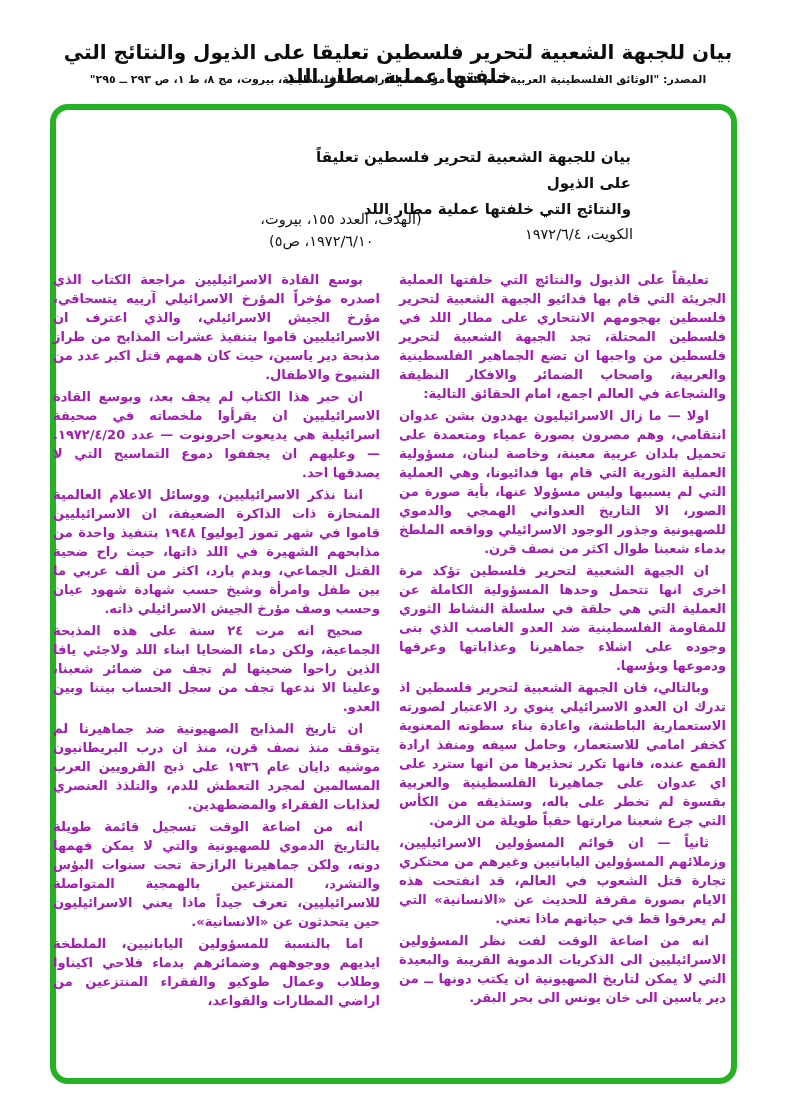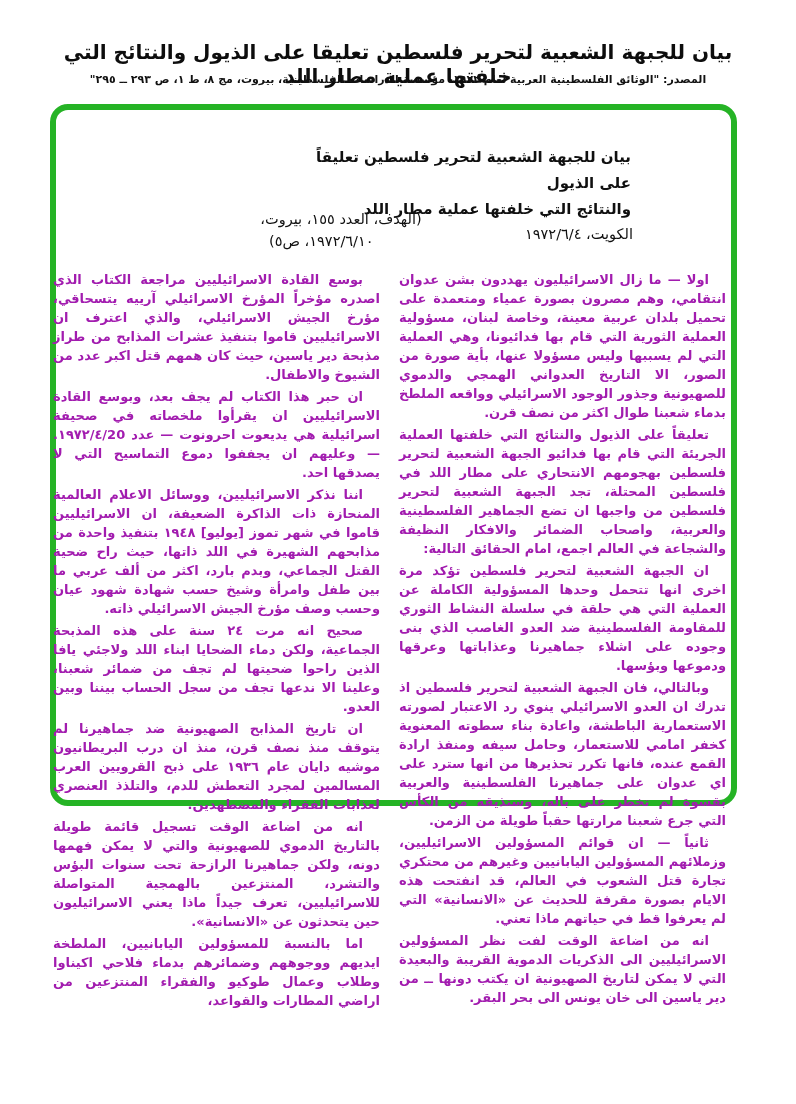--- a/index.html
+++ b/index.html
@@ -18,21 +18,21 @@
     color:#0d0d0d;
   }
   .header-source {
     position:absolute; top:72px; left:20px; right:20px;
     direction:rtl; text-align:center;
     font-weight:bold; font-size:11px; line-height:16px;
     color:#121212;
   }
   .doc-frame {
     position:absolute; left:50px; top:104px;
-    width:687px; height:702px;
+    width:687px; height:980px;
     border:6px solid #25b325;
     border-radius:18px;
     background:#ffffff;
     box-sizing:border-box;
   }
   .doc-title {
     position:absolute; top:34px; right:100px; width:335px;
     direction:rtl; text-align:right;
     font-weight:bold; font-size:15px; line-height:26px;
     color:#101010;
@@ -76,22 +76,22 @@
   <div class="doc-dateline">
     <span class="dl-place">الكويت، ١٩٧٢/٦/٤</span>
     <span class="dl-ref">
       <span class="dl-ref-line1" style="display:block">(الهدف، العدد ١٥٥، بيروت،</span>
       <span class="dl-ref-line2" style="display:block">١٩٧٢/٦/١٠، ص٥)</span>
     </span>
   </div>
 
   <div class="doc-body">
     <div class="col">
+      <p>تعليقاً على الذيول والنتائج التي خلفتها العملية الجريئة التي قام بها فدائيو الجبهة الشعبية لتحرير فلسطين بهجومهم الانتحاري على مطار اللد في فلسطين المحتلة، تجد الجبهة الشعبية لتحرير فلسطين من واجبها ان تضع الجماهير الفلسطينية والعربية، واصحاب الضمائر والافكار النظيفة والشجاعة في العالم اجمع، امام الحقائق التالية:</p>
       <p>اولا — ما زال الاسرائيليون يهددون بشن عدوان انتقامي، وهم مصرون بصورة عمياء ومتعمدة على تحميل بلدان عربية معينة، وخاصة لبنان، مسؤولية العملية الثورية التي قام بها فدائيونا، وهي العملية التي لم يسببها وليس مسؤولا عنها، بأية صورة من الصور، الا التاريخ العدواني الهمجي والدموي للصهيونية وجذور الوجود الاسرائيلي وواقعه الملطخ بدماء شعبنا طوال اكثر من نصف قرن.</p>
-      <p>تعليقاً على الذيول والنتائج التي خلفتها العملية الجريئة التي قام بها فدائيو الجبهة الشعبية لتحرير فلسطين بهجومهم الانتحاري على مطار اللد في فلسطين المحتلة، تجد الجبهة الشعبية لتحرير فلسطين من واجبها ان تضع الجماهير الفلسطينية والعربية، واصحاب الضمائر والافكار النظيفة والشجاعة في العالم اجمع، امام الحقائق التالية:</p>
       <p>ان الجبهة الشعبية لتحرير فلسطين تؤكد مرة اخرى انها تتحمل وحدها المسؤولية الكاملة عن العملية التي هي حلقة في سلسلة النشاط الثوري للمقاومة الفلسطينية ضد العدو الغاصب الذي بنى وجوده على اشلاء جماهيرنا وعذاباتها وعرقها ودموعها وبؤسها.</p>
       <p>وبالتالي، فان الجبهة الشعبية لتحرير فلسطين اذ تدرك ان العدو الاسرائيلي ينوي رد الاعتبار لصورته الاستعمارية الباطشة، واعادة بناء سطوته المعنوية كخفر امامي للاستعمار، وحامل سيفه ومنفذ ارادة القمع عنده، فانها تكرر تحذيرها من انها سترد على اي عدوان على جماهيرنا الفلسطينية والعربية بقسوة لم تخطر على باله، وستذيقه من الكأس التي جرع شعبنا مرارتها حقباً طويلة من الزمن.</p>
       <p>ثانياً — ان قوائم المسؤولين الاسرائيليين، وزملائهم المسؤولين اليابانيين وغيرهم من محتكري تجارة قتل الشعوب في العالم، قد انفتحت هذه الايام بصورة مقرفة للحديث عن «الانسانية» التي لم يعرفوا قط في حياتهم ماذا تعني.</p>
       <p>انه من اضاعة الوقت لفت نظر المسؤولين الاسرائيليين الى الذكريات الدموية القريبة والبعيدة التي لا يمكن لتاريخ الصهيونية ان يكتب دونها ــ من دير ياسين الى خان يونس الى بحر البقر.</p>
     </div>
     <div class="col">
       <p>بوسع القادة الاسرائيليين مراجعة الكتاب الذي اصدره مؤخراً المؤرخ الاسرائيلي آرييه يتسحاقي، مؤرخ الجيش الاسرائيلي، والذي اعترف ان الاسرائيليين قاموا بتنفيذ عشرات المذابح من طراز مذبحة دير ياسين، حيث كان همهم قتل اكبر عدد من الشيوخ والاطفال.</p>
       <p>ان حبر هذا الكتاب لم يجف بعد، وبوسع القادة الاسرائيليين ان يقرأوا ملخصاته في صحيفة اسرائيلية هي يديعوت احرونوت — عدد ١٩٧٢/٤/20. — وعليهم ان يجففوا دموع التماسيح التي لا يصدقها احد.</p>
       <p>اننا نذكر الاسرائيليين، ووسائل الاعلام العالمية المنحازة ذات الذاكرة الضعيفة، ان الاسرائيليين قاموا في شهر تموز [يوليو] ١٩٤٨ بتنفيذ واحدة من مذابحهم الشهيرة في اللد ذاتها، حيث راح ضحية القتل الجماعي، وبدم بارد، اكثر من ألف عربي ما بين طفل وامرأة وشيخ حسب شهادة شهود عيان وحسب وصف مؤرخ الجيش الاسرائيلي ذاته.</p>
       <p>صحيح انه مرت ٢٤ سنة على هذه المذبحة الجماعية، ولكن دماء الضحايا ابناء اللد ولاجئي يافا الذين راحوا ضحيتها لم تجف من ضمائر شعبنا، وعلينا الا ندعها تجف من سجل الحساب بيننا وبين العدو.</p>

